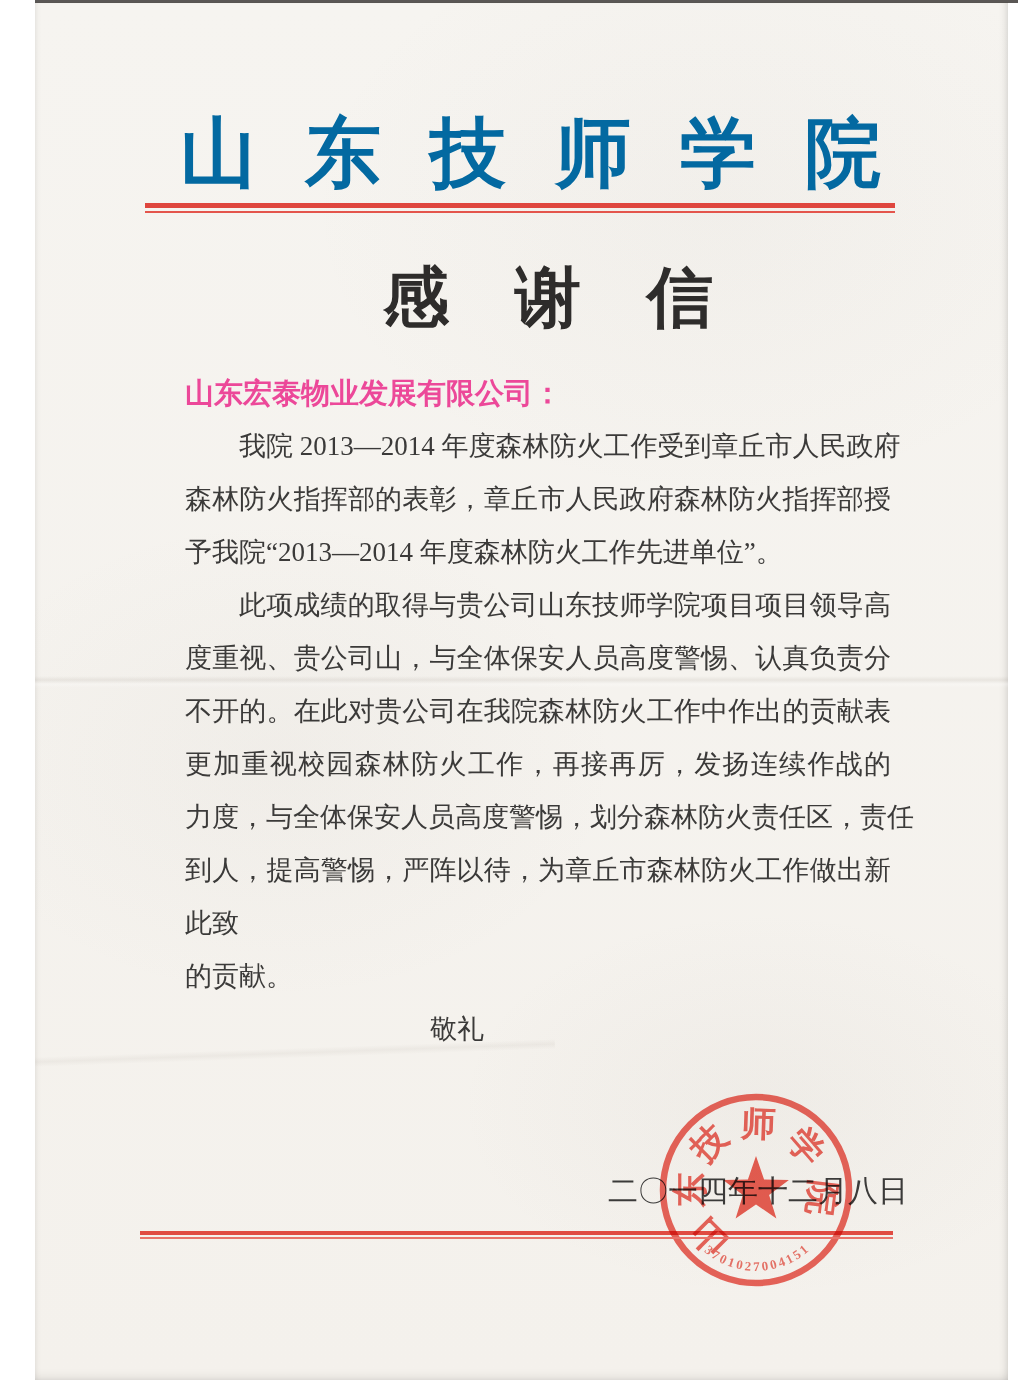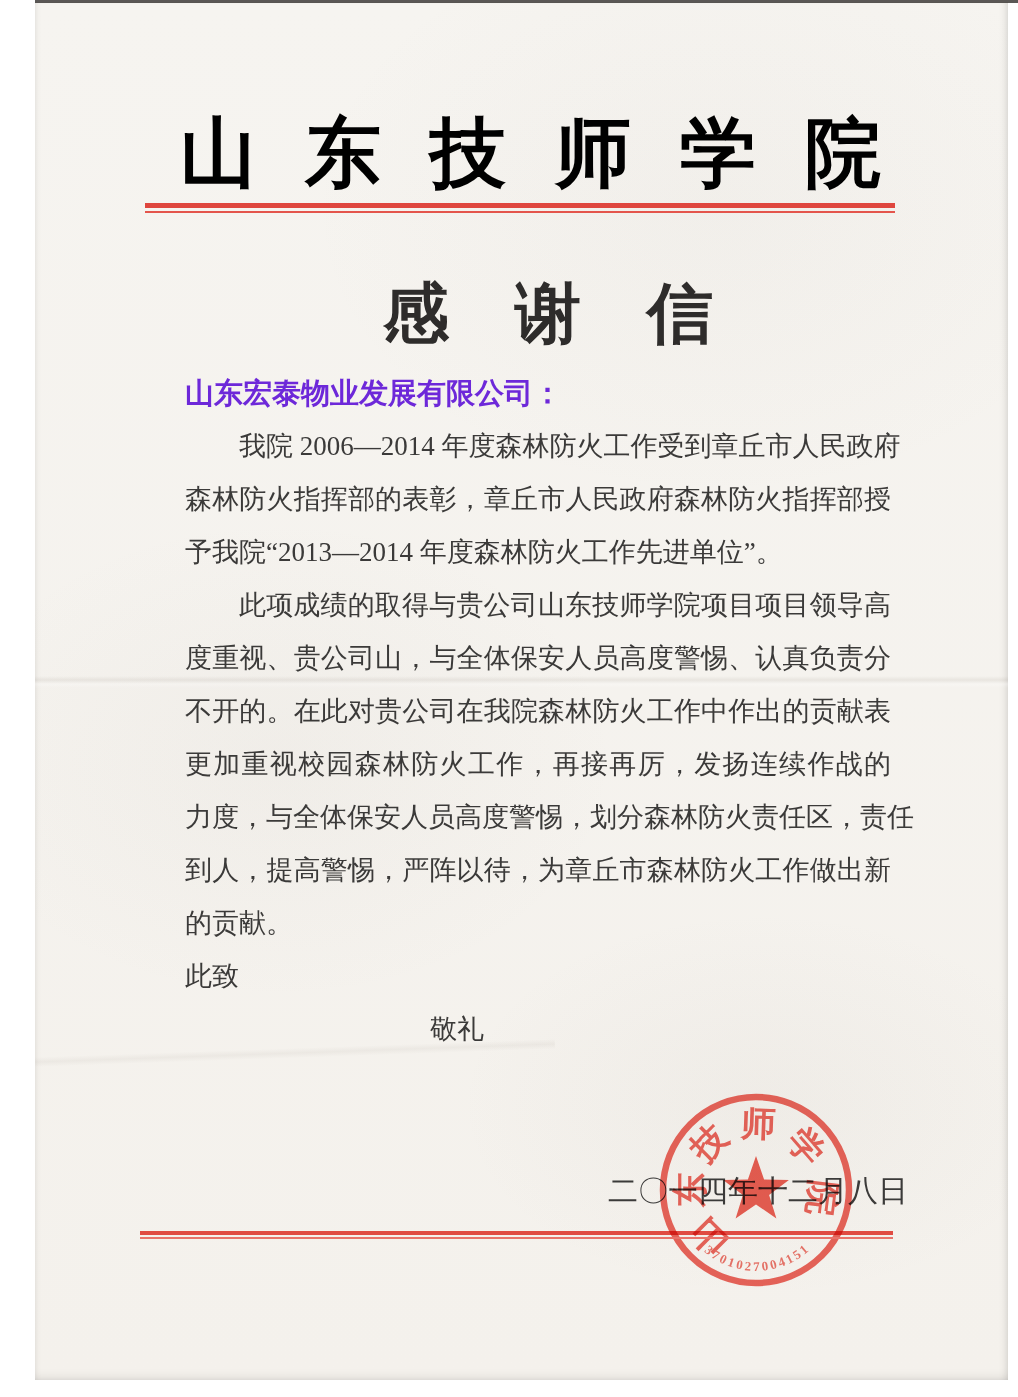--- a/index.html
+++ b/index.html
@@ -28,47 +28,47 @@
     background:linear-gradient(180deg,transparent,rgba(120,108,95,0.10),rgba(255,255,255,0.25),transparent);
   }
   .crease-h2{
     position:absolute;left:35px;top:1048px;width:520px;height:10px;
     background:linear-gradient(180deg,transparent,rgba(120,108,95,0.07),transparent);
     transform:rotate(-2deg);
   }
   .org-name{
     position:absolute;left:180px;top:110px;
     font-size:76px;line-height:1.15;font-weight:bold;
-    color:#000000;letter-spacing:49px;white-space:nowrap;
+    color:#0369a1;letter-spacing:49px;white-space:nowrap;
   }
   .header-rule-thick{
     position:absolute;left:145px;top:203px;width:750px;height:5px;background:#df463e;
   }
   .header-rule-thin{
     position:absolute;left:145px;top:211px;width:750px;height:2px;background:#e4554c;
   }
   .letter-title{
     position:absolute;left:383px;top:258px;
     font-size:66px;font-weight:bold;color:#2e2c2b;
-    letter-spacing:66px;white-space:nowrap;line-height:1.2;margin-top:16px;
+    letter-spacing:66px;white-space:nowrap;line-height:1.2;
   }
   .body-block{
     position:absolute;left:185px;top:367px;width:706px;
     color:#3b3a39;
   }
   .line{
     height:53px;line-height:53px;font-size:27px;
     white-space:nowrap;
     text-align:justify;
   }
   .fill{ text-align-last:justify; }
   .indent{ padding-left:54px; }
   .salutation{
     height:53px;line-height:53px;font-size:29px;font-weight:bold;
-    color:#6d28d9;white-space:nowrap;
+    color:#ec4899;white-space:nowrap;
   }
   .jingli{ padding-left:245px; }
   .date-line{
     position:absolute;left:608px;top:1170px;
     font-size:30px;color:#3b3a39;white-space:nowrap;line-height:1.4;
   }
   .footer-rule-a{
     position:absolute;left:140px;top:1231px;width:753px;height:3.5px;background:#e04b42;
   }
   .footer-rule-b{
@@ -93,31 +93,31 @@
   <div class="crease-h2"></div>
 
   <div class="org-name">山东技师学院</div>
   <div class="header-rule-thick"></div>
   <div class="header-rule-thin"></div>
 
   <div class="letter-title">感谢信</div>
 
   <div class="body-block">
     <div class="salutation">山东宏泰物业发展有限公司：</div>
-    <div class="line fill indent">我院 2006—2014 年度森林防火工作受到章丘市人民政府</div>
+    <div class="line fill indent">我院 2013—2014 年度森林防火工作受到章丘市人民政府</div>
     <div class="line fill">森林防火指挥部的表彰，章丘市人民政府森林防火指挥部授</div>
     <div class="line">予我院“2013—2014 年度森林防火工作先进单位”。</div>
     <div class="line fill indent">此项成绩的取得与贵公司山东技师学院项目项目领导高</div>
     <div class="line fill">度重视、贵公司山，与全体保安人员高度警惕、认真负责分</div>
     <div class="line fill">不开的。在此对贵公司在我院森林防火工作中作出的贡献表</div>
     <div class="line fill">更加重视校园森林防火工作，再接再厉，发扬连续作战的</div>
     <div class="line fill">力度，与全体保安人员高度警惕，划分森林防火责任区，责任</div>
     <div class="line fill">到人，提高警惕，严阵以待，为章丘市森林防火工作做出新</div>
+    <div class="line">此致</div>
     <div class="line">的贡献。</div>
-    <div class="line">此致</div>
     <div class="line jingli">敬礼</div>
   </div>
 
   <div class="date-line">二〇一四年十二月八日</div>
 
   <div class="footer-rule-a"></div>
 
   <svg class="seal" viewBox="0 0 208 208">
     <circle cx="104" cy="104" r="93" fill="none" stroke="#ed5a50" stroke-width="6.5"></circle>
     <path fill="#ec5347" d="M104,70 L112.1,93.5 L136.9,93.9 L117.1,108.9 L124.4,132.6 L104,118.4 L83.6,132.6 L90.9,108.9 L71.1,93.9 L95.9,93.5 Z"></path>

